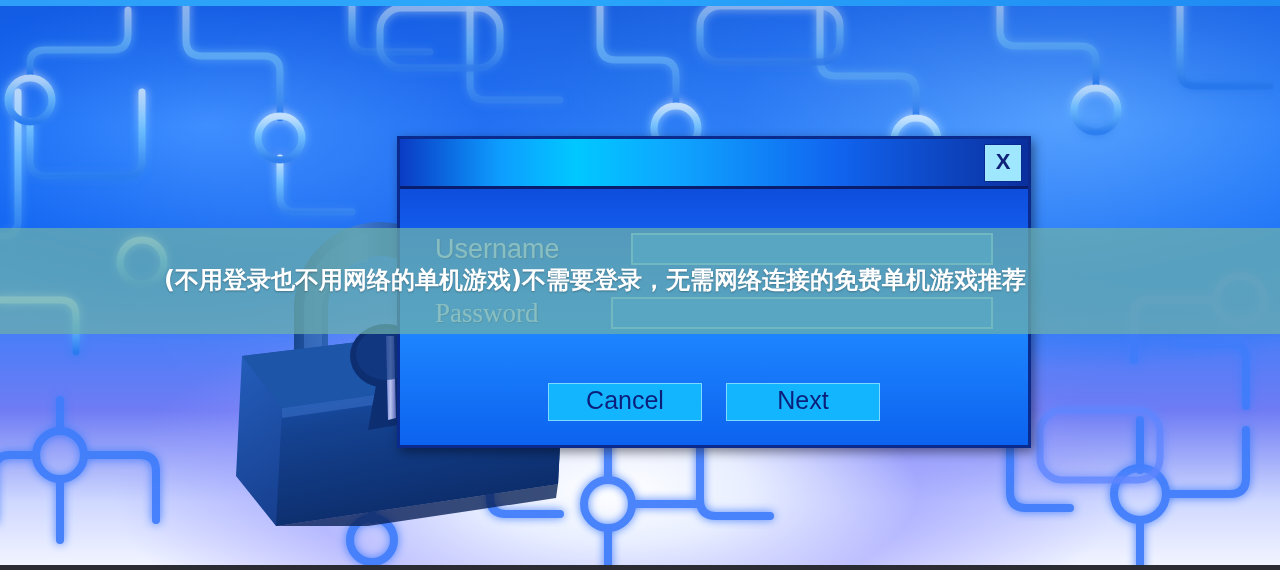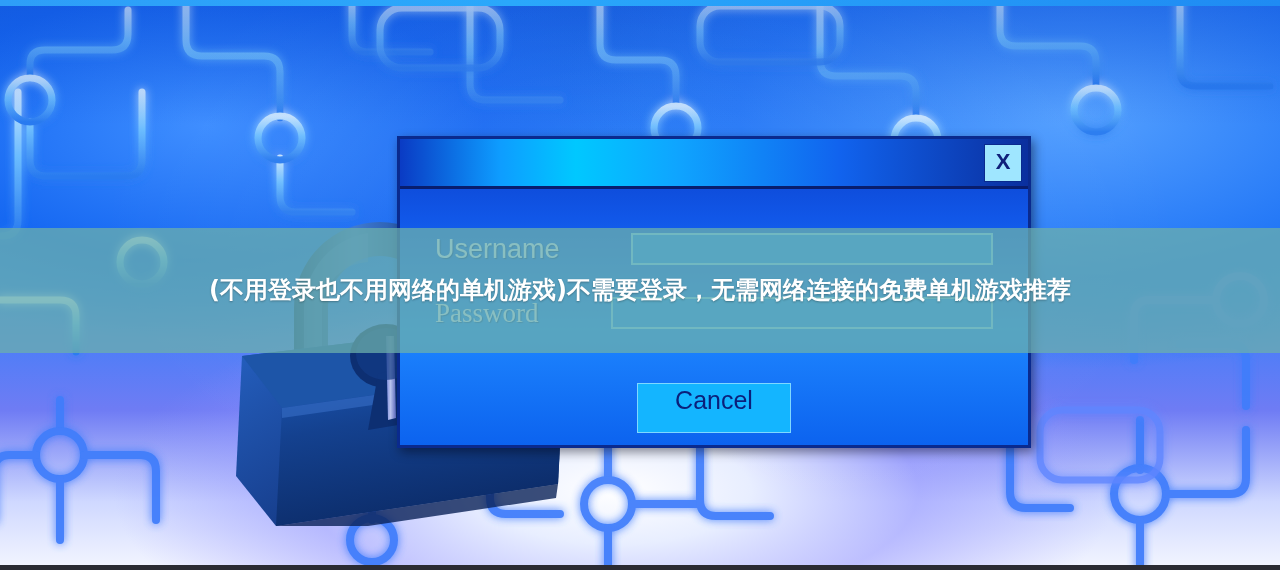--- a/index.html
+++ b/index.html
@@ -142,44 +142,43 @@
   .button-row {
     position: absolute;
     left: 0; right: 0;
     top: 194px;
     display: flex;
     justify-content: center;
     gap: 24px;
   }
   .dlg-btn {
     min-width: 154px;
-    height: 50px;
+    height: 38px;
     background: #14b5ff;
     border: 1px solid #7fd8ff;
     color: #0b1f7a;
     font-size: 25px;
     line-height: 32px;
     text-align: center;
     cursor: pointer;
     font-family: "Liberation Sans", sans-serif;
     padding: 0 10px;
     box-sizing: border-box;
   }
 
   
   .caption-band {
     position: absolute;
     left: 0;
     right: 0;
     top: 228px;
-    height: 125px;
+    height: 106px;
     background: rgba(108, 176, 172, 0.74);
     display: flex;
     align-items: center;
-    justify-content: center;
   }
   .caption-text {
     width: 1190px;
     text-align: center;
     font-size: 24px;
     font-weight: bold;
     line-height: 1.38;
     color: #ffffff;
     text-shadow: 0 1px 2px rgba(0,0,0,0.28);
     font-family: "DejaVu Sans", sans-serif;
@@ -329,20 +328,21 @@
         <div class="field-input" placeholder=""></div>
       </div>
 
       <div class="form-row password">
         <div class="field-label">Password</div>
         <div class="field-input" placeholder=""></div>
       </div>
 
       <div class="button-row">
         <div class="dlg-btn">Cancel</div>
+        <div class="dlg-btn">Next</div>
       </div>
 
     </div>
   </div>
 
   <div class="caption-band">
     <div class="caption-text">(不用登录也不用网络的单机游戏)不需要登录，无需网络连接的免费单机游戏推荐</div>
   </div>
 
   <div class="bg-bottom-strip"></div>

